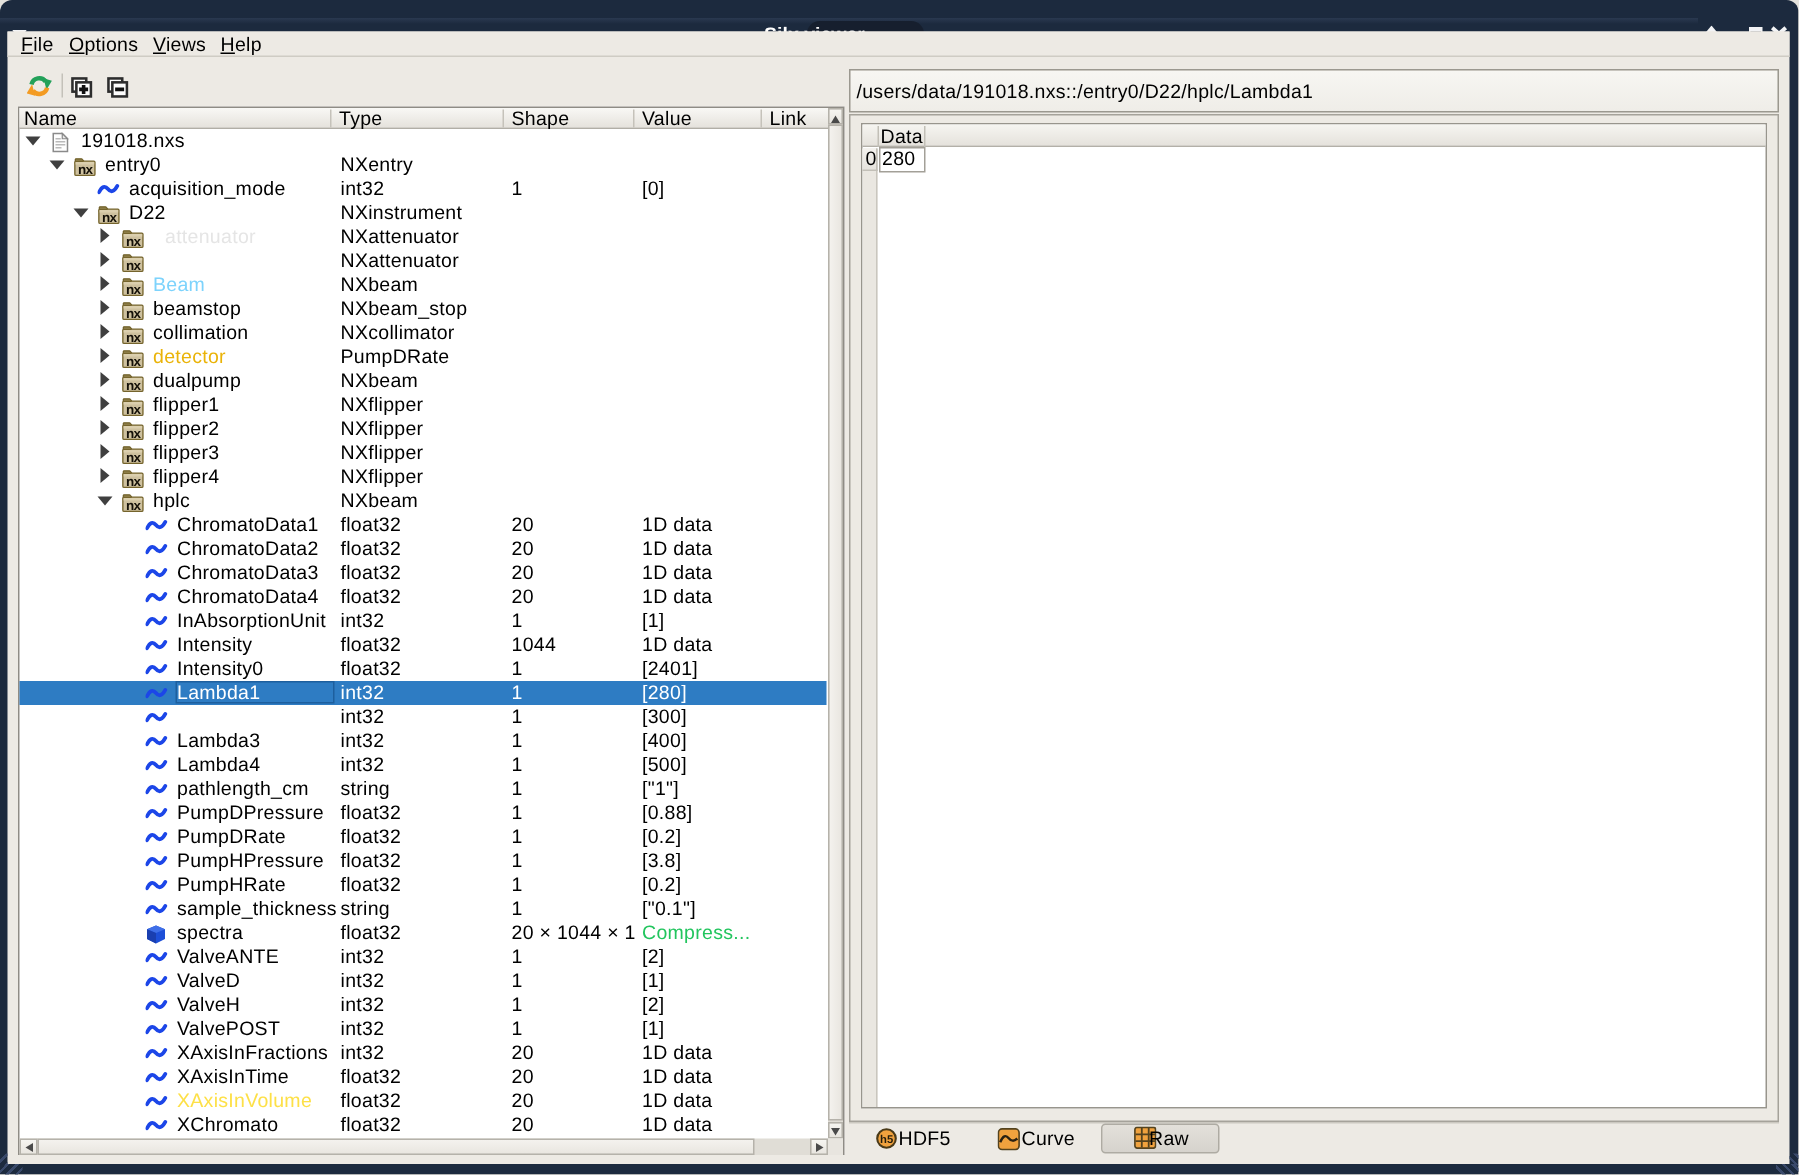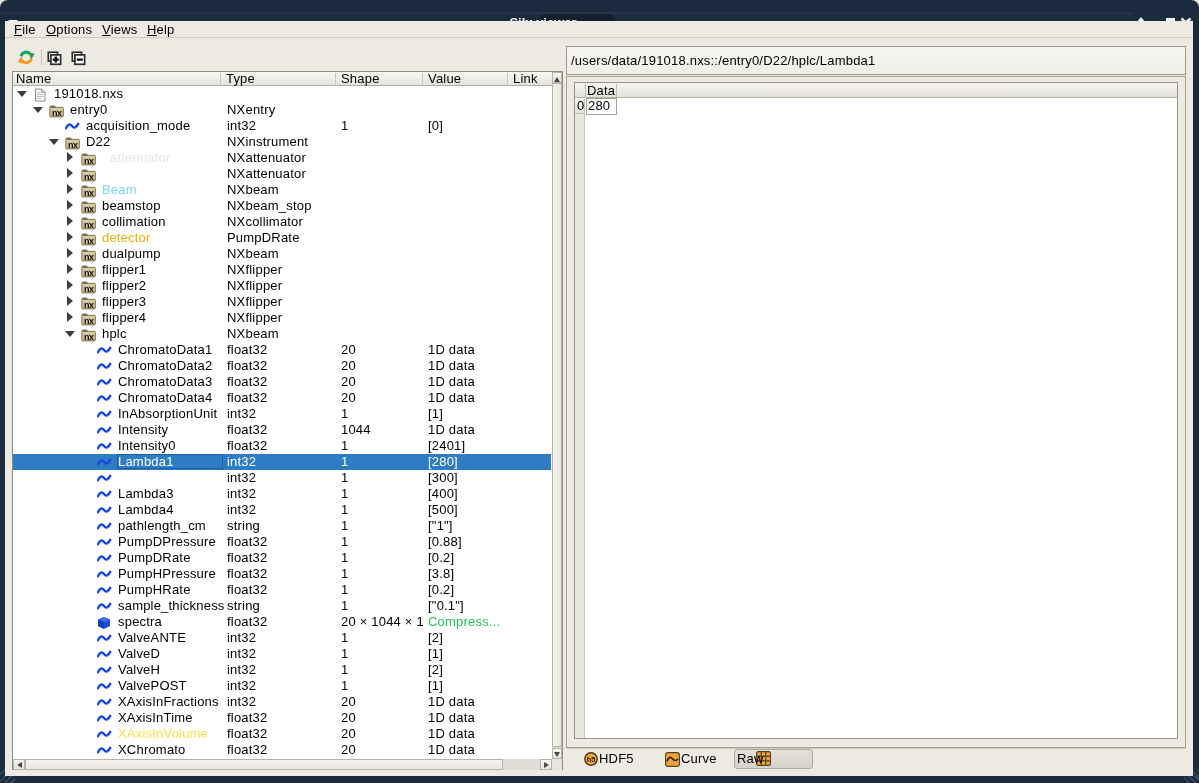--- a/index.html
+++ b/index.html
@@ -437,18 +437,18 @@
   <svg width="15" height="15" viewBox="0 0 15 15" style="position:absolute;left:665px;top:752px">
     <rect x="0.6" y="0.6" width="13.8" height="13.8" rx="2.5" fill="#f0a23e" stroke="#54431f" stroke-width="1.1"></rect>
     <path d="M1.8 9.5 Q4.5 3 7.5 6.8 Q10 10 13.2 7" fill="none" stroke="#2b2212" stroke-width="1.6"></path>
   </svg>
   <div class="t" style="left:681px;top:751px">Curve</div>
   <div style="position:absolute;left:734px;top:748.5px;width:79px;height:20px;background:linear-gradient(#e3e0da,#d6d3cd);border:1px solid #aeaba3;border-radius:3px"></div>
   <svg width="15" height="15" viewBox="0 0 15 15" style="position:absolute;left:756px;top:751px">
     <rect x="0.6" y="0.6" width="13.8" height="13.8" rx="1.5" fill="#f0a23e" stroke="#54431f" stroke-width="1.1"></rect>
     <path d="M5.2 1 L5.2 14 M9.8 1 L9.8 14 M1 5.2 L14 5.2 M1 9.8 L14 9.8" stroke="#54431f" stroke-width="1.2"></path>
   </svg>
-  <div class="t" style="left:737px;top:751px">Raw</div>
+  <div class="t" style="left:766px;top:751px">Raw</div>
   </div>
   <div style="position:absolute;left:0px;top:776px;width:15px;height:7px;background:repeating-linear-gradient(135deg,transparent 0,transparent 3px,#39496a 3px,#39496a 4.5px)"></div>
   <div style="position:absolute;left:0px;top:769px;width:5px;height:8px;background:repeating-linear-gradient(135deg,transparent 0,transparent 3px,#39496a 3px,#39496a 4.5px)"></div>
   <div style="position:absolute;left:1184px;top:776px;width:15px;height:7px;background:repeating-linear-gradient(45deg,transparent 0,transparent 3px,#39496a 3px,#39496a 4.5px)"></div>
   <div style="position:absolute;left:1193px;top:769px;width:6px;height:8px;background:repeating-linear-gradient(45deg,transparent 0,transparent 3px,#39496a 3px,#39496a 4.5px)"></div>
 
 </body></html>

